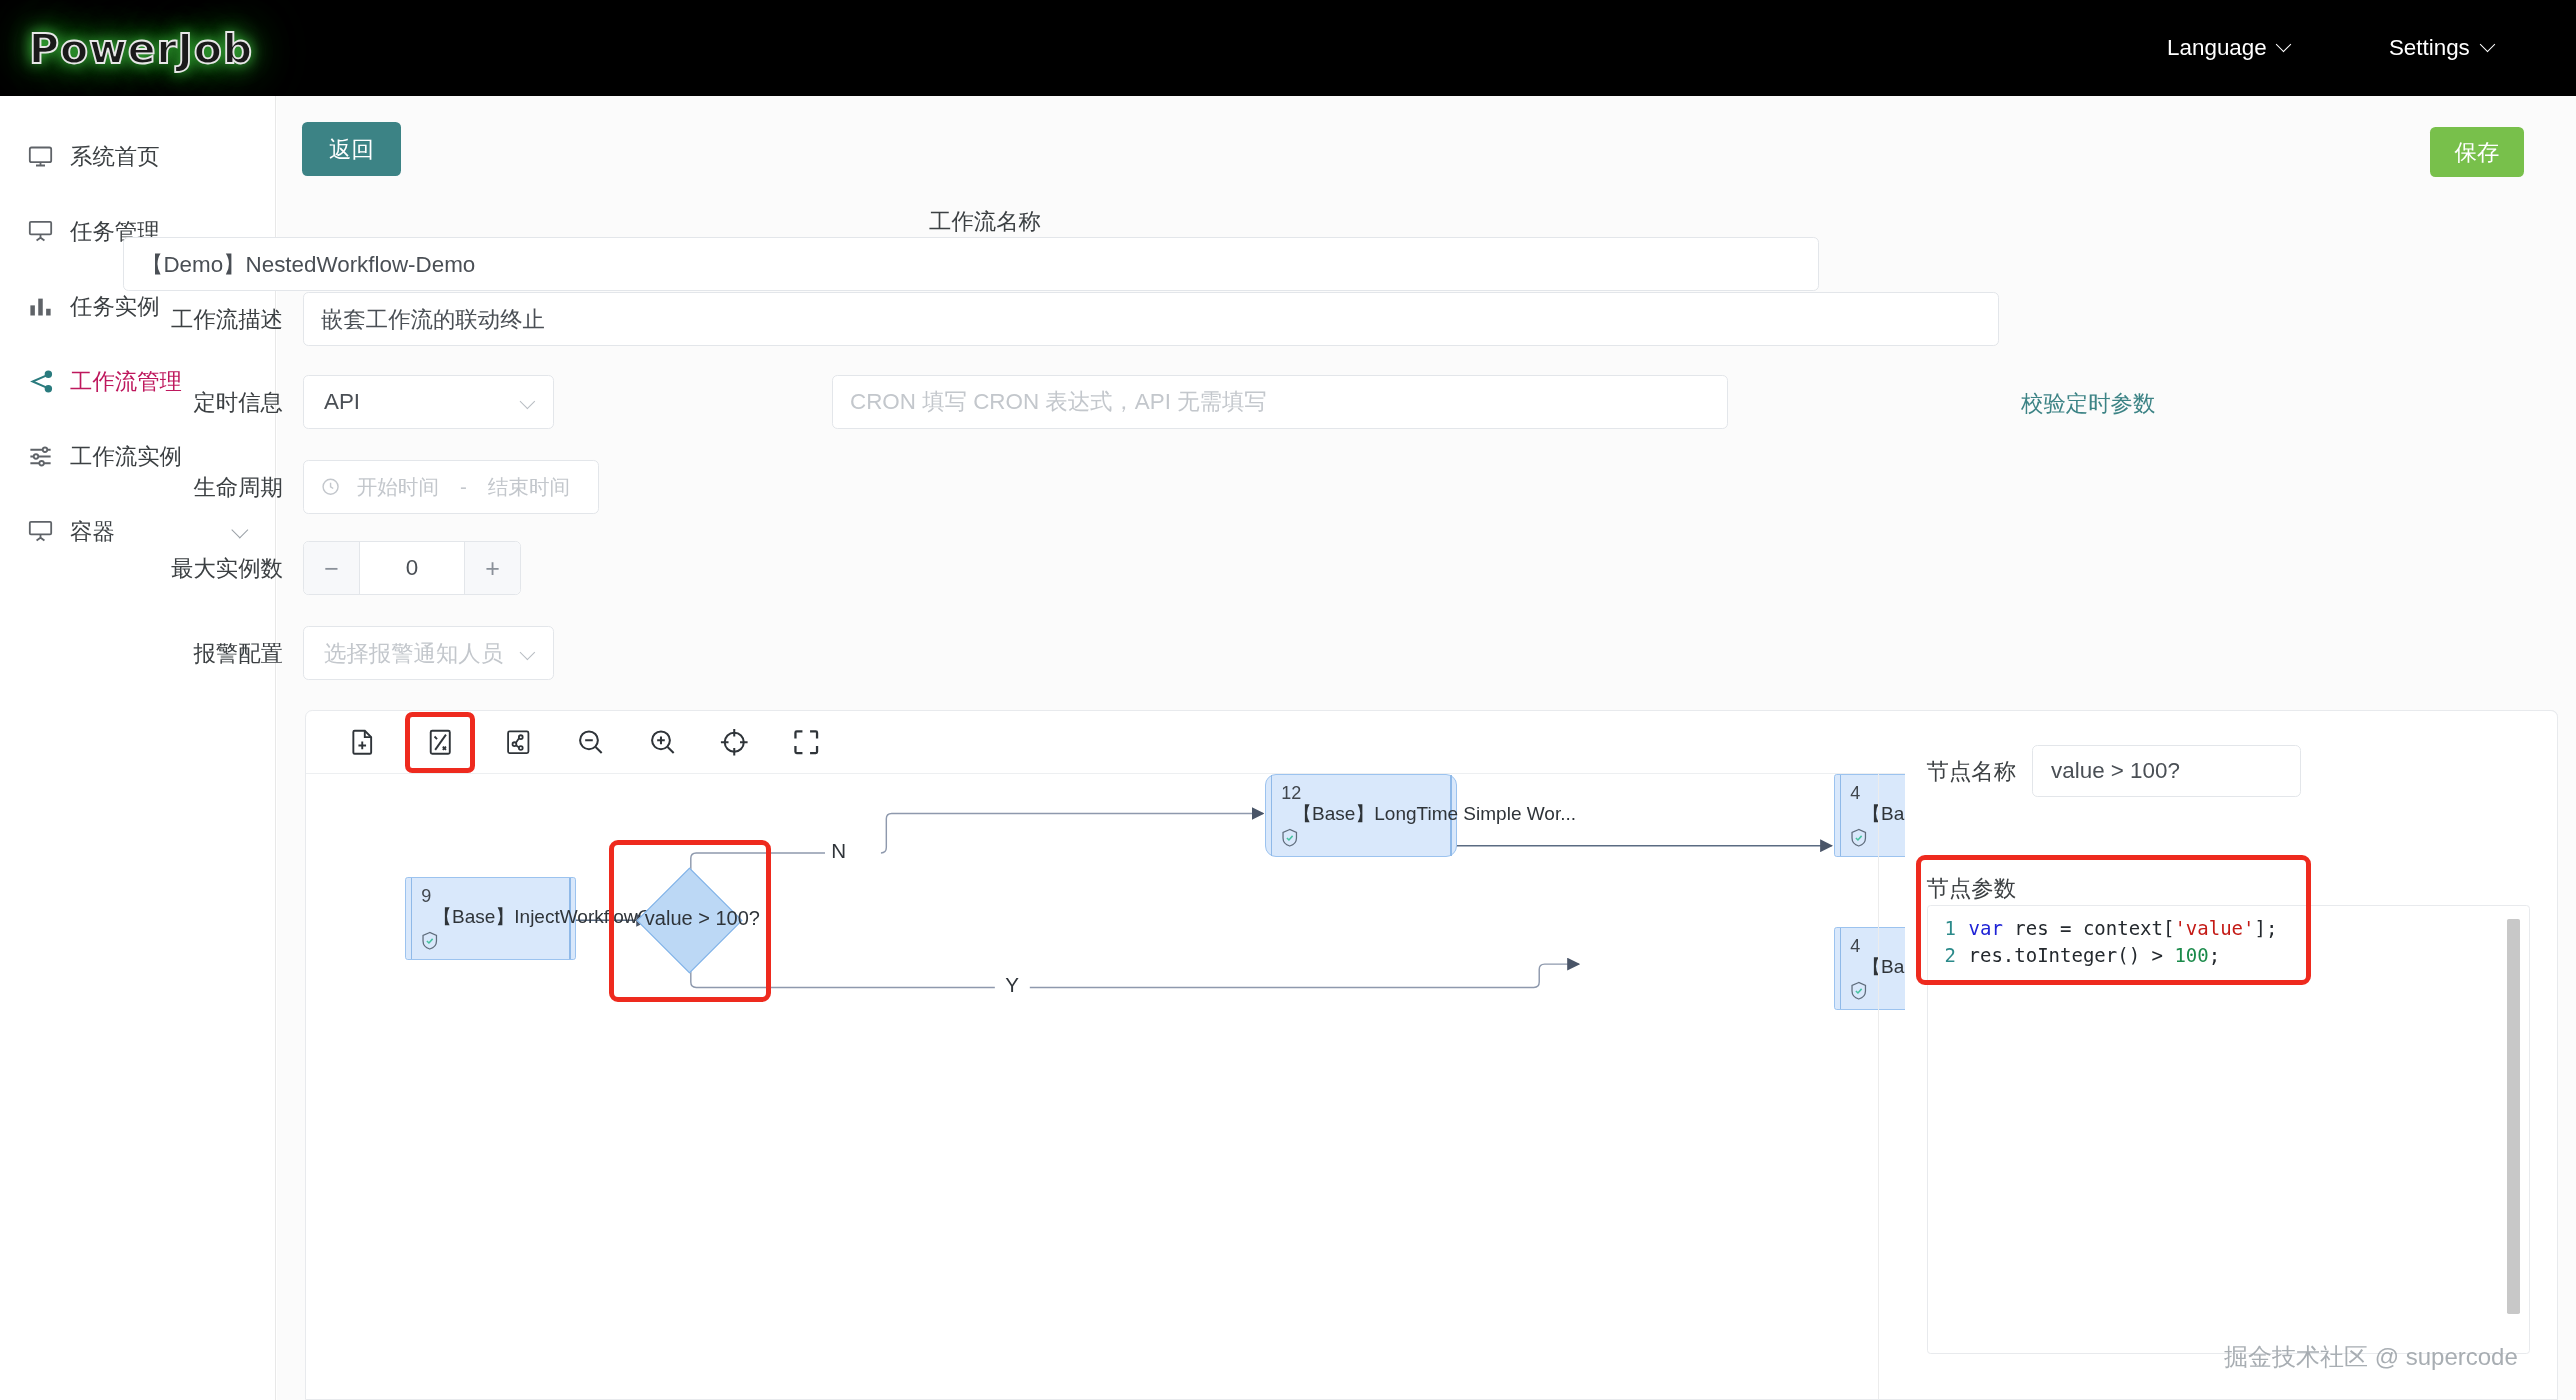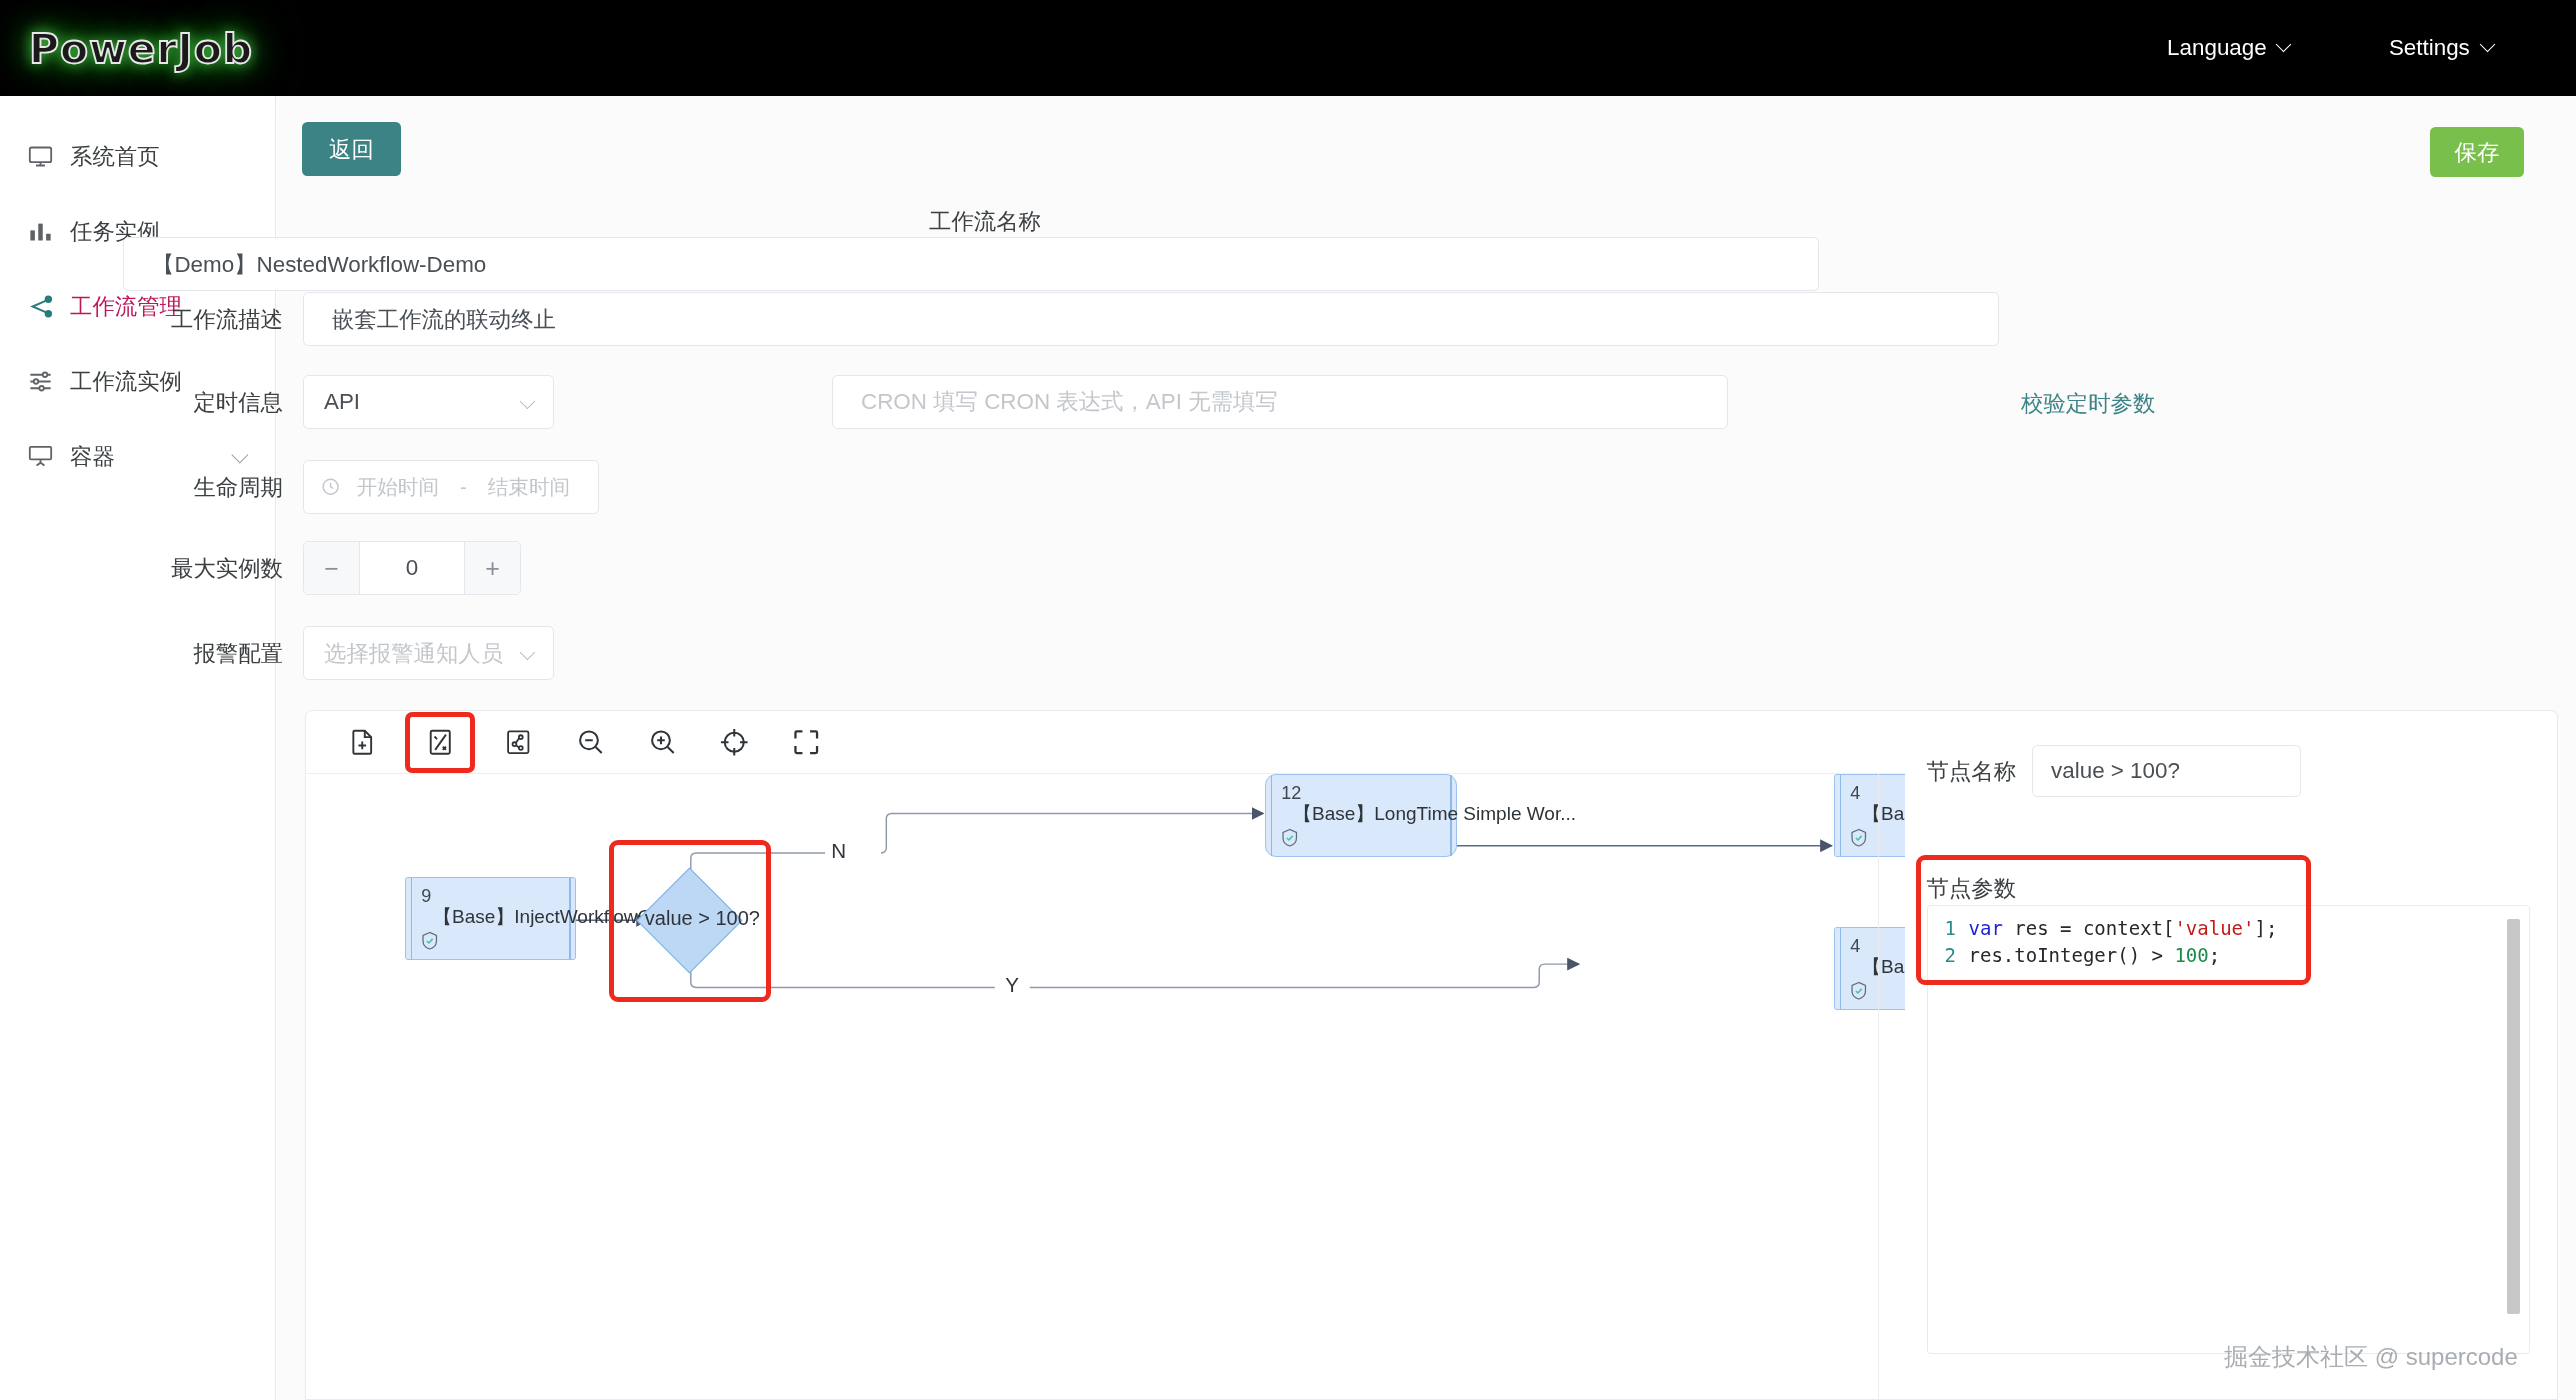--- a/index.html
+++ b/index.html
@@ -99,21 +99,21 @@
 
   
   .form-row { position: absolute; display: flex; align-items: center; }
   .form-label {
     width: 180px; text-align: right; padding-right: 20px;
     font-size: 22.4px; color: #3c4043; white-space: nowrap;
   }
   .inp {
     height: 54px; border: 0.9px solid #e3e6ea; border-radius: 5.4px;
     background: #ffffff; font-size: 22.4px; color: #4a4f55;
-    padding: 0 28px; font-family: inherit; outline: none;
+    padding: 0 17px; font-family: inherit; outline: none;
   }
   .inp::placeholder { color: #c3c7cc; }
 
   .sel {
     height: 54px; width: 251px;
     border: 0.9px solid #e3e6ea; border-radius: 5.4px; background: #ffffff;
     display: flex; align-items: center; padding: 0 20px;
     font-size: 22.4px; color: #4a4f55; position: relative; cursor: pointer;
   }
   .sel.ph { color: #c3c7cc; }
@@ -315,20 +315,27 @@
 <div class="sidebar">
 
   <div class="side-item">
     <svg class="side-ico" viewBox="0 0 24 24" fill="none" stroke="#5f6368" stroke-width="1.6">
       <rect x="2.5" y="4" width="19" height="13" rx="1.5"></rect>
         <path d="M12 17v3M8 20h8"></path>
     </svg>
     <span>系统首页</span>
   </div>
 
+  <div class="side-item">
+    <svg class="side-ico" viewBox="0 0 24 24" fill="none" stroke="#5f6368" stroke-width="1.6">
+      <rect x="2.5" y="3.5" width="19" height="11" rx="1"></rect>
+        <path d="M12 14.5v3M8.5 20l3.5-2.5L15.5 20"></path>
+    </svg>
+    <span>任务管理</span>
+  </div>
 
   <div class="side-item">
     <svg class="side-ico" viewBox="0 0 24 24" fill="#5f6368">
       <rect x="3" y="11" width="4" height="9"></rect>
         <rect x="10" y="5" width="4" height="15"></rect>
         <rect x="17" y="14" width="4" height="6"></rect>
     </svg>
     <span>任务实例</span>
   </div>
 

